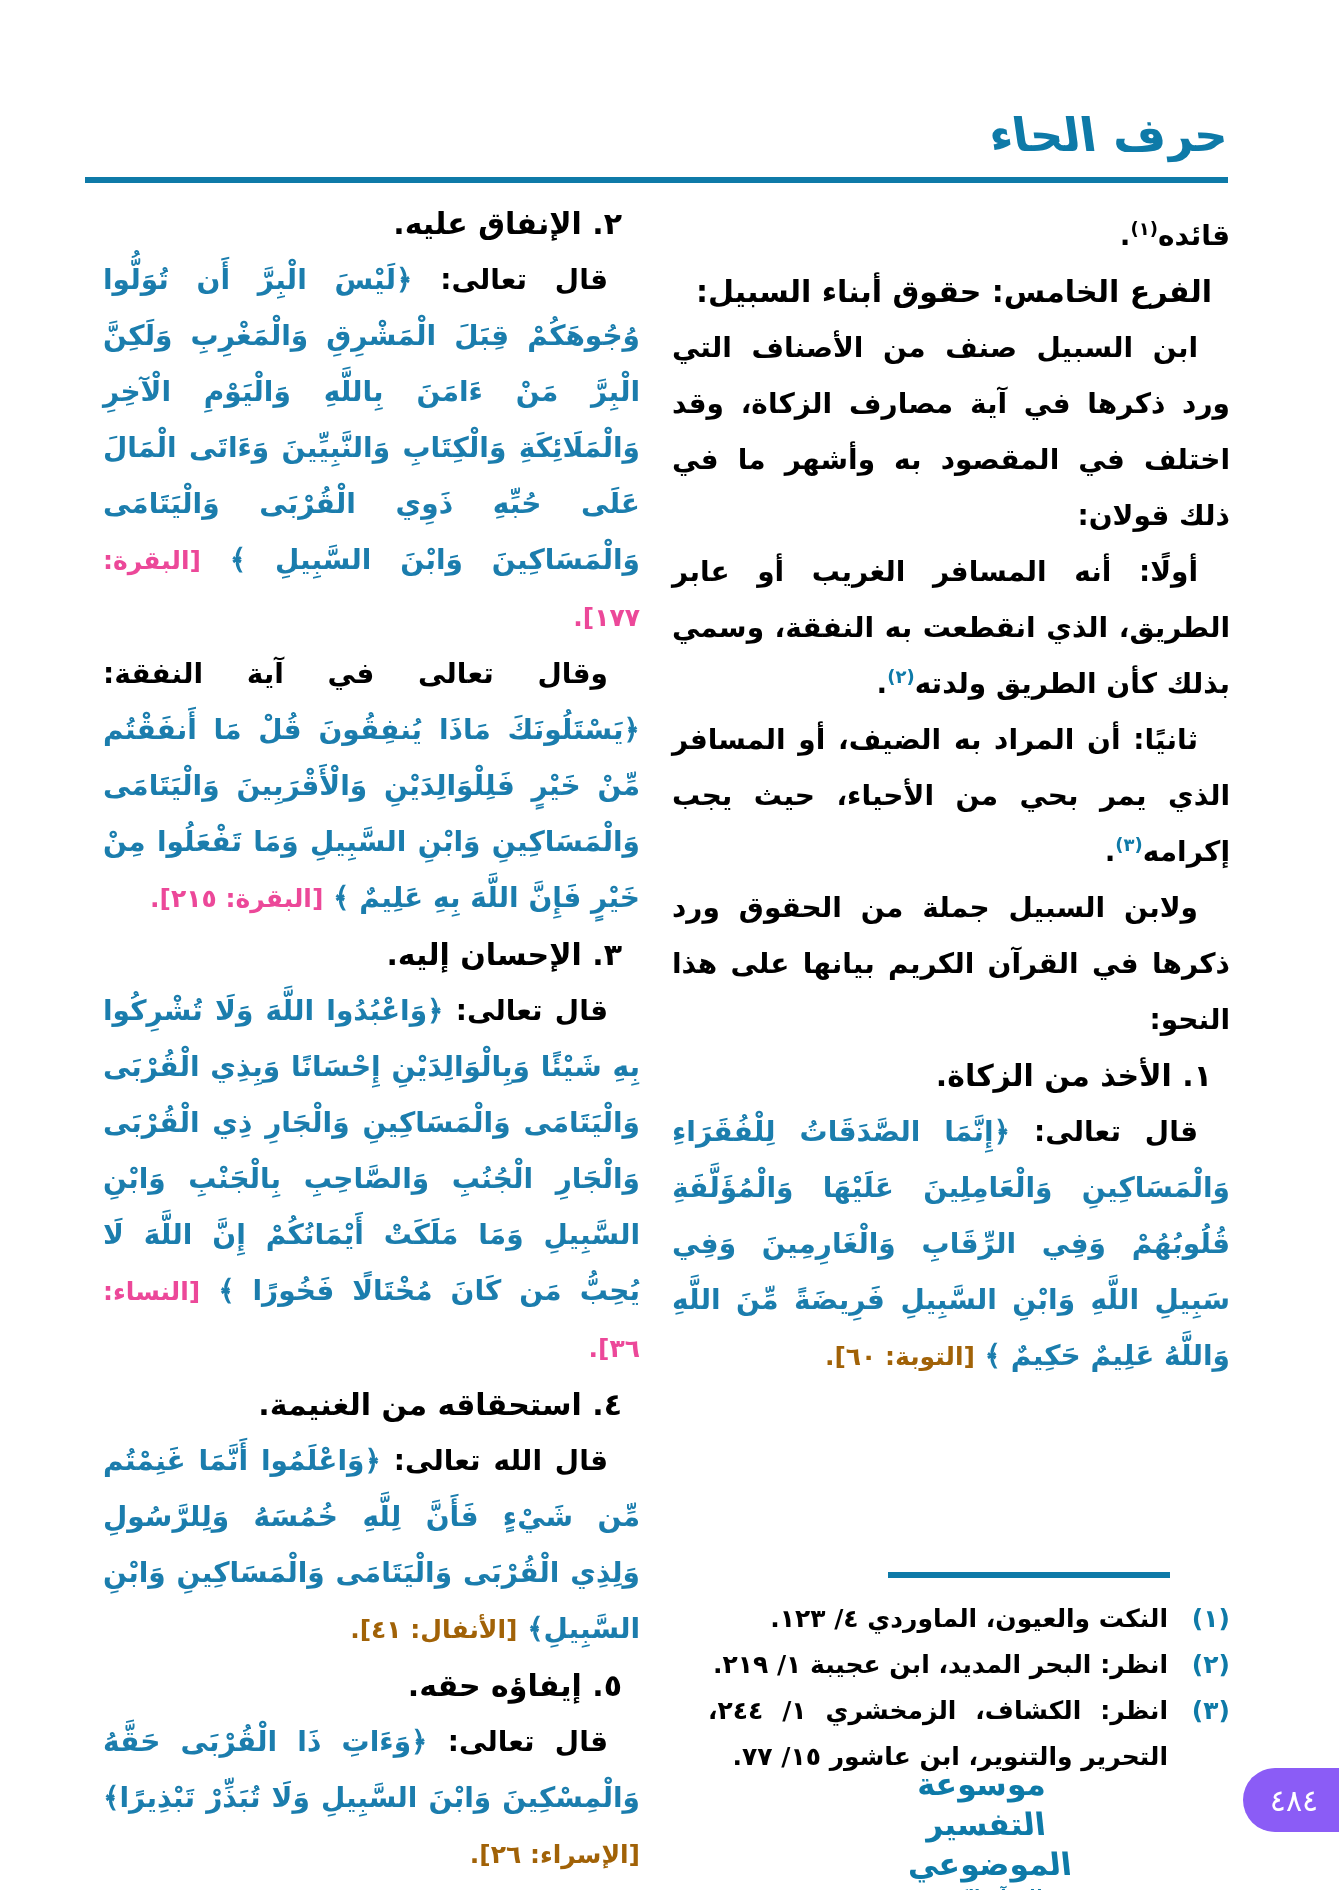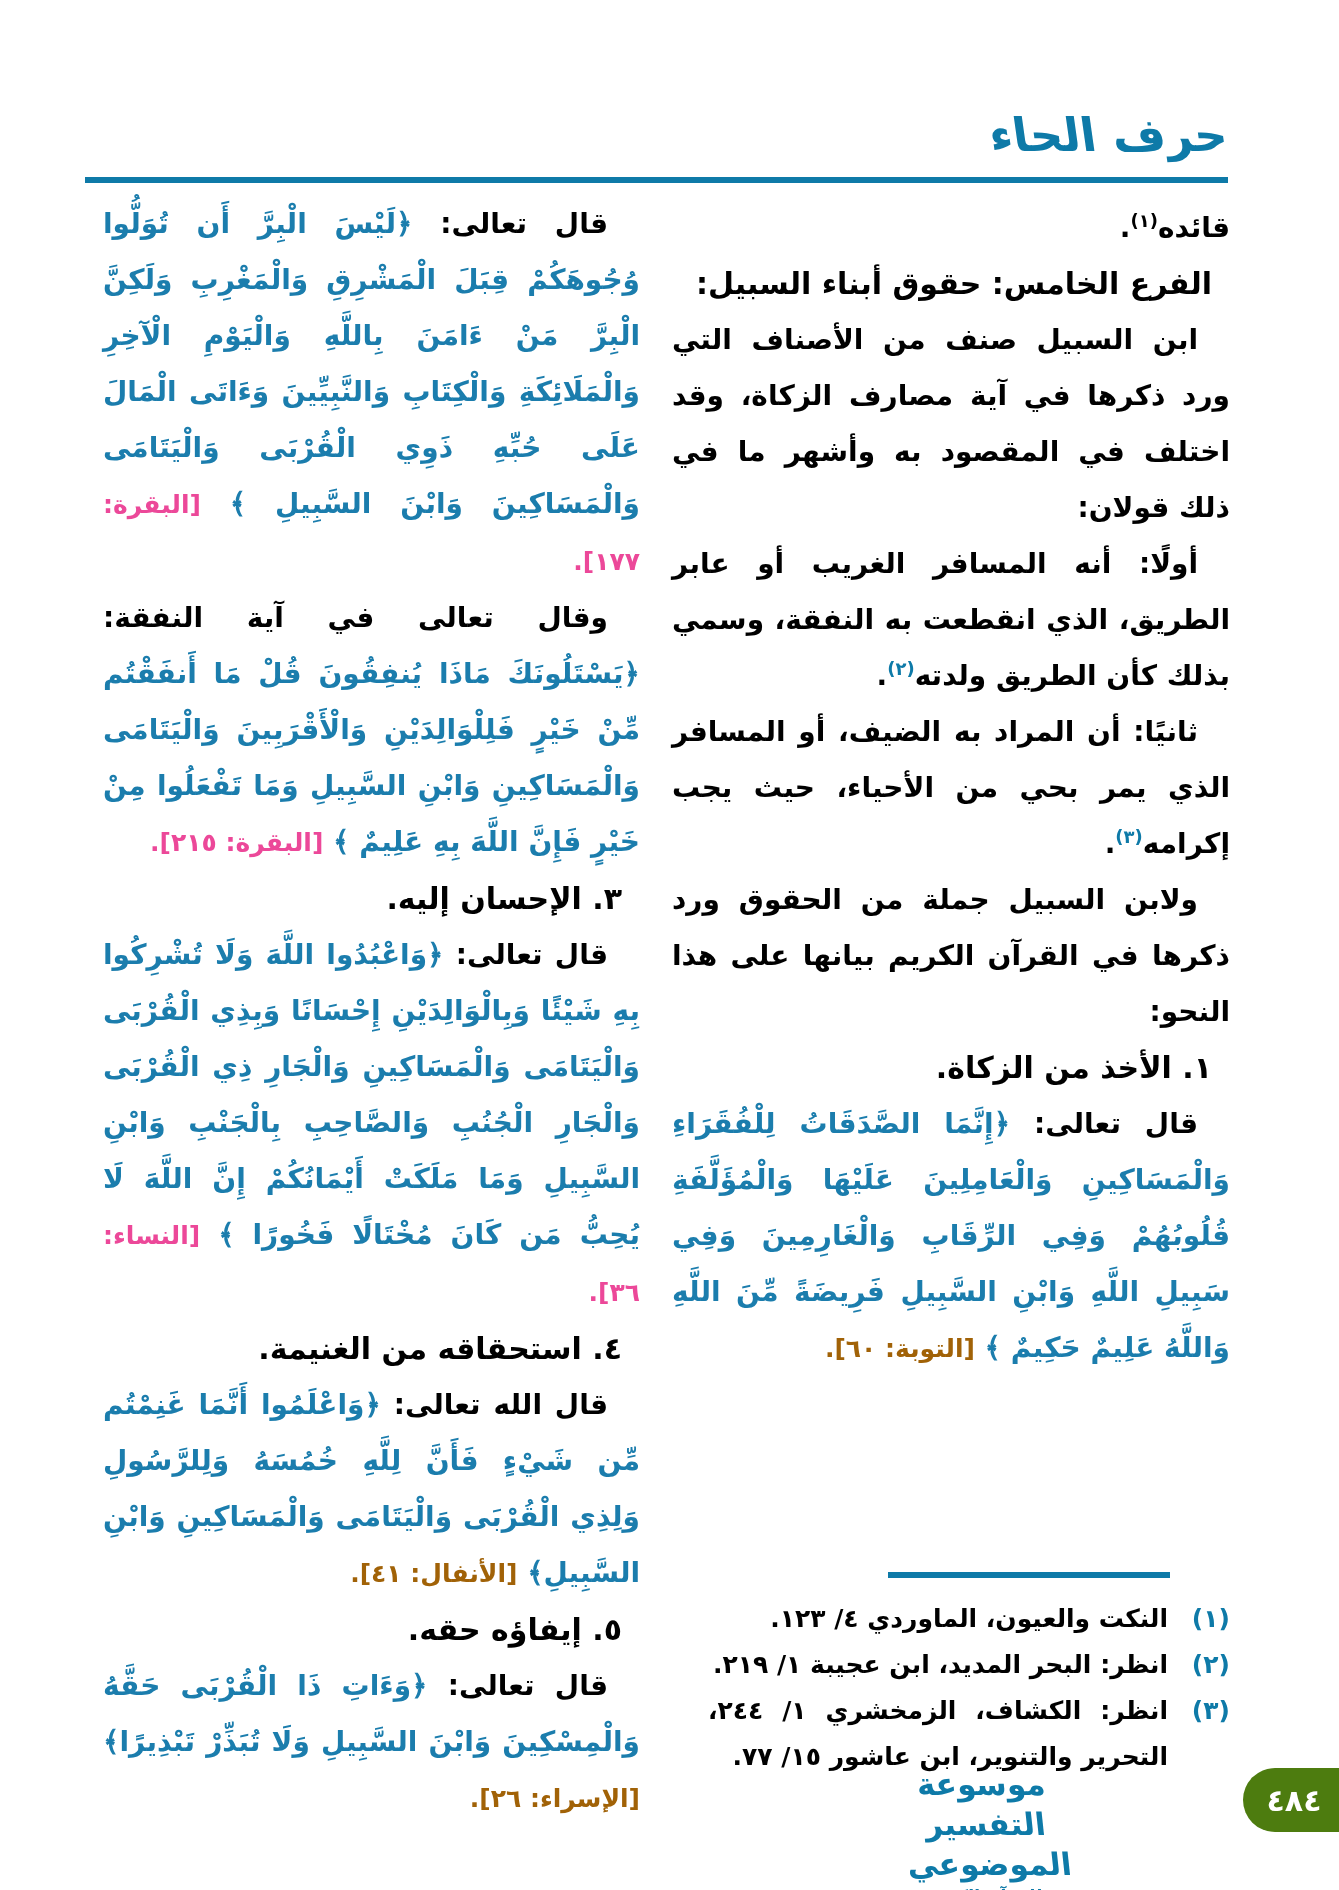--- a/index.html
+++ b/index.html
@@ -12,21 +12,21 @@
     position:absolute;top:108px;right:112px;
     color:#0e7aa8;font-size:46px;font-weight:bold;
     transform:skewX(8deg);letter-spacing:-2px;
   }
   .header-rule{
     position:absolute;top:177px;left:85px;width:1143px;height:6px;background:#0e7aa8;
   }
   
   .col{position:absolute;text-align:justify;color:#000;}
   .col-left{top:196px;left:103px;width:537px;}
-  .col-right{top:200px;right:109px;width:558px;}
+  .col-right{top:208px;right:109px;width:558px;}
   .para,.heading{margin:0;font-size:28px;line-height:56px;font-weight:700;}
   .para{text-indent:32px;}
   .para.noindent{text-indent:0;}
   .heading{text-indent:18px;font-size:30px;}
   .r-text{color:#000000;}
   .r-quran{color:#1b7dad;}
   .r-cite{color:#a16207;font-size:25px;}
   .r-citeb{color:#ec4899;font-size:25px;margin-left:24px;}
   .r-sup{color:#0e7aa8;vertical-align:super;font-size:18px;line-height:0;}
   .r-supd{color:#000000;vertical-align:super;font-size:18px;line-height:0;}
@@ -41,35 +41,36 @@
   .footnote{display:flex;align-items:flex-start;}
   .footnote .fn-num{color:#0e7aa8;flex:0 0 62px;white-space:nowrap;}
   .footnote .fn-text{color:#000;flex:1 1 auto;margin-left:44px;}
   
   .logo{
     position:absolute;top:1764px;left:855px;width:260px;text-align:center;color:#0e7aa8;
   }
   .logo-line1{font-size:31px;font-weight:bold;line-height:40px;transform:skewX(6deg);}
   .logo-line2{font-size:17px;font-weight:bold;line-height:24px;}
   .page-badge{
-    position:absolute;top:1768px;right:0;width:96px;height:64px;background:#4d7c0f;
-    border-radius:34px 0 0 34px;color:#ffffff;font-size:30px;font-weight:bold;
+    position:absolute;top:1768px;right:0;width:96px;height:64px;background:#8b5cf6;
+    border-radius:34px 0 0 34px;color:#ffffff;font-size:30px;font-weight:normal;
     display:flex;align-items:center;justify-content:center;letter-spacing:7px;
     padding-left:6px;box-sizing:border-box;
   }
 </style>
 </head>
 <body>
 
 <div class="page">
 
   <div class="header-title">حرف الحاء</div>
   <div class="header-rule"></div>
 
   <div class="col col-left" id="col-left">
+      <div class="heading"><span class="r-text">٢. الإنفاق عليه.</span></div>
       <div class="para"><span class="r-text">قال تعالى: </span><span class="r-quran">﴿لَيْسَ الْبِرَّ أَن تُوَلُّوا وُجُوهَكُمْ قِبَلَ الْمَشْرِقِ وَالْمَغْرِبِ وَلَكِنَّ الْبِرَّ مَنْ ءَامَنَ بِاللَّهِ وَالْيَوْمِ الْآخِرِ وَالْمَلَائِكَةِ وَالْكِتَابِ وَالنَّبِيِّينَ وَءَاتَى الْمَالَ عَلَى حُبِّهِ ذَوِي الْقُرْبَى وَالْيَتَامَى وَالْمَسَاكِينَ وَابْنَ السَّبِيلِ ﴾ </span><span class="r-citeb">[البقرة: ١٧٧].</span></div>
       <div class="para"><span class="r-text">وقال تعالى في آية النفقة: </span><span class="r-quran">﴿يَسْتَلُونَكَ مَاذَا يُنفِقُونَ قُلْ مَا أَنفَقْتُم مِّنْ خَيْرٍ فَلِلْوَالِدَيْنِ وَالْأَقْرَبِينَ وَالْيَتَامَى وَالْمَسَاكِينِ وَابْنِ السَّبِيلِ وَمَا تَفْعَلُوا مِنْ خَيْرٍ فَإِنَّ اللَّهَ بِهِ عَلِيمٌ ﴾ </span><span class="r-citeb">[البقرة: ٢١٥].</span></div>
       <div class="heading"><span class="r-text">٣. الإحسان إليه.</span></div>
       <div class="para"><span class="r-text">قال تعالى: </span><span class="r-quran">﴿وَاعْبُدُوا اللَّهَ وَلَا تُشْرِكُوا بِهِ شَيْئًا وَبِالْوَالِدَيْنِ إِحْسَانًا وَبِذِي الْقُرْبَى وَالْيَتَامَى وَالْمَسَاكِينِ وَالْجَارِ ذِي الْقُرْبَى وَالْجَارِ الْجُنُبِ وَالصَّاحِبِ بِالْجَنْبِ وَابْنِ السَّبِيلِ وَمَا مَلَكَتْ أَيْمَانُكُمْ إِنَّ اللَّهَ لَا يُحِبُّ مَن كَانَ مُخْتَالًا فَخُورًا ﴾ </span><span class="r-citeb">[النساء: ٣٦].</span></div>
       <div class="heading"><span class="r-text">٤. استحقاقه من الغنيمة.</span></div>
       <div class="para"><span class="r-text">قال الله تعالى: </span><span class="r-quran">﴿وَاعْلَمُوا أَنَّمَا غَنِمْتُم مِّن شَيْءٍ فَأَنَّ لِلَّهِ خُمُسَهُ وَلِلرَّسُولِ وَلِذِي الْقُرْبَى وَالْيَتَامَى وَالْمَسَاكِينِ وَابْنِ السَّبِيلِ﴾ </span><span class="r-cite">[الأنفال: ٤١].</span></div>
       <div class="heading"><span class="r-text">٥. إيفاؤه حقه.</span></div>
       <div class="para"><span class="r-text">قال تعالى: </span><span class="r-quran">﴿وَءَاتِ ذَا الْقُرْبَى حَقَّهُ وَالْمِسْكِينَ وَابْنَ السَّبِيلِ وَلَا تُبَذِّرْ تَبْذِيرًا﴾ </span><span class="r-cite">[الإسراء: ٢٦].</span></div>
     </div>
   <div class="col col-right" id="col-right">

